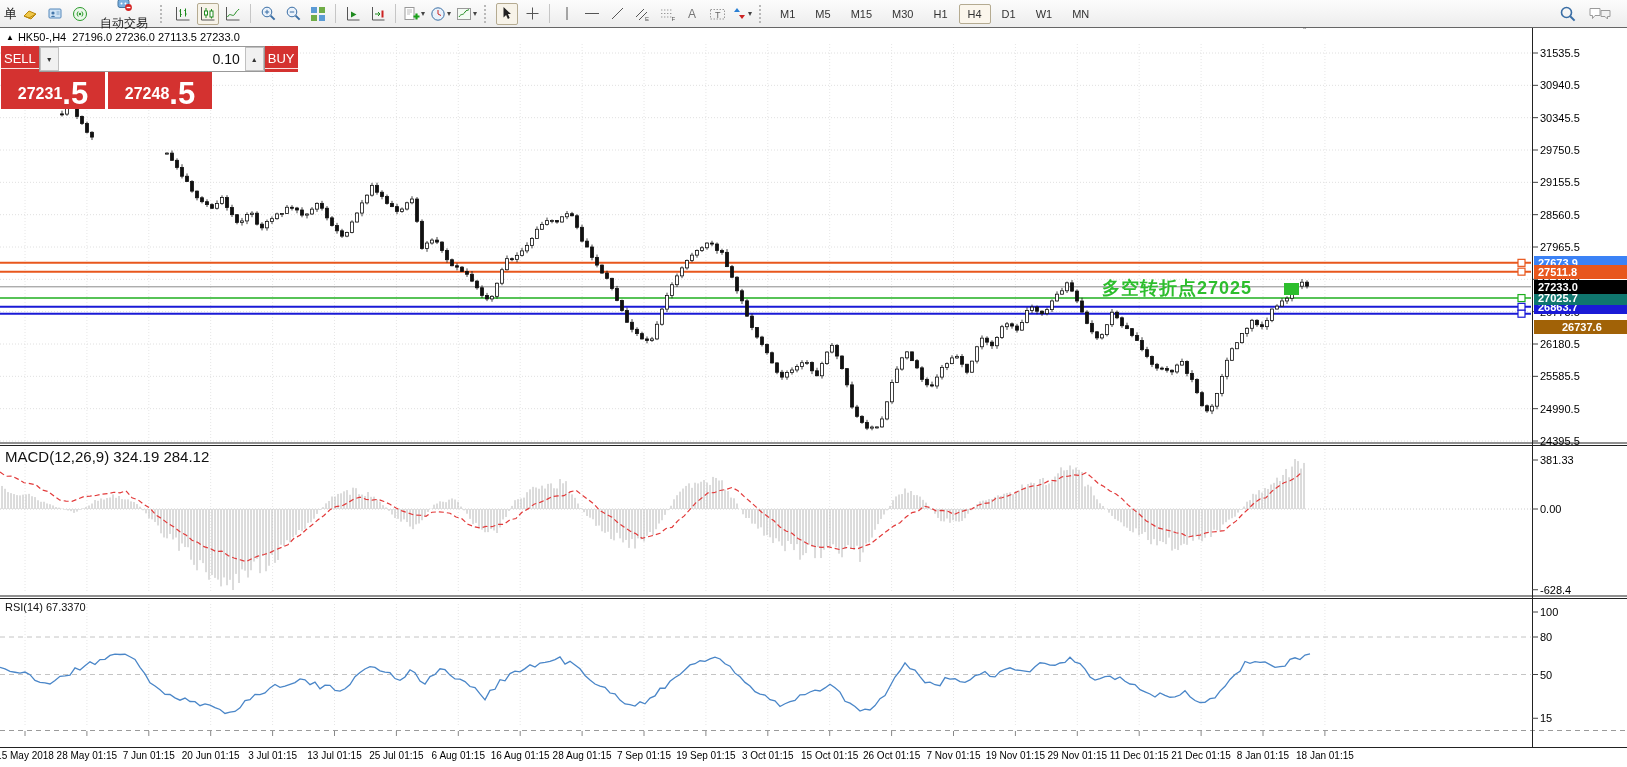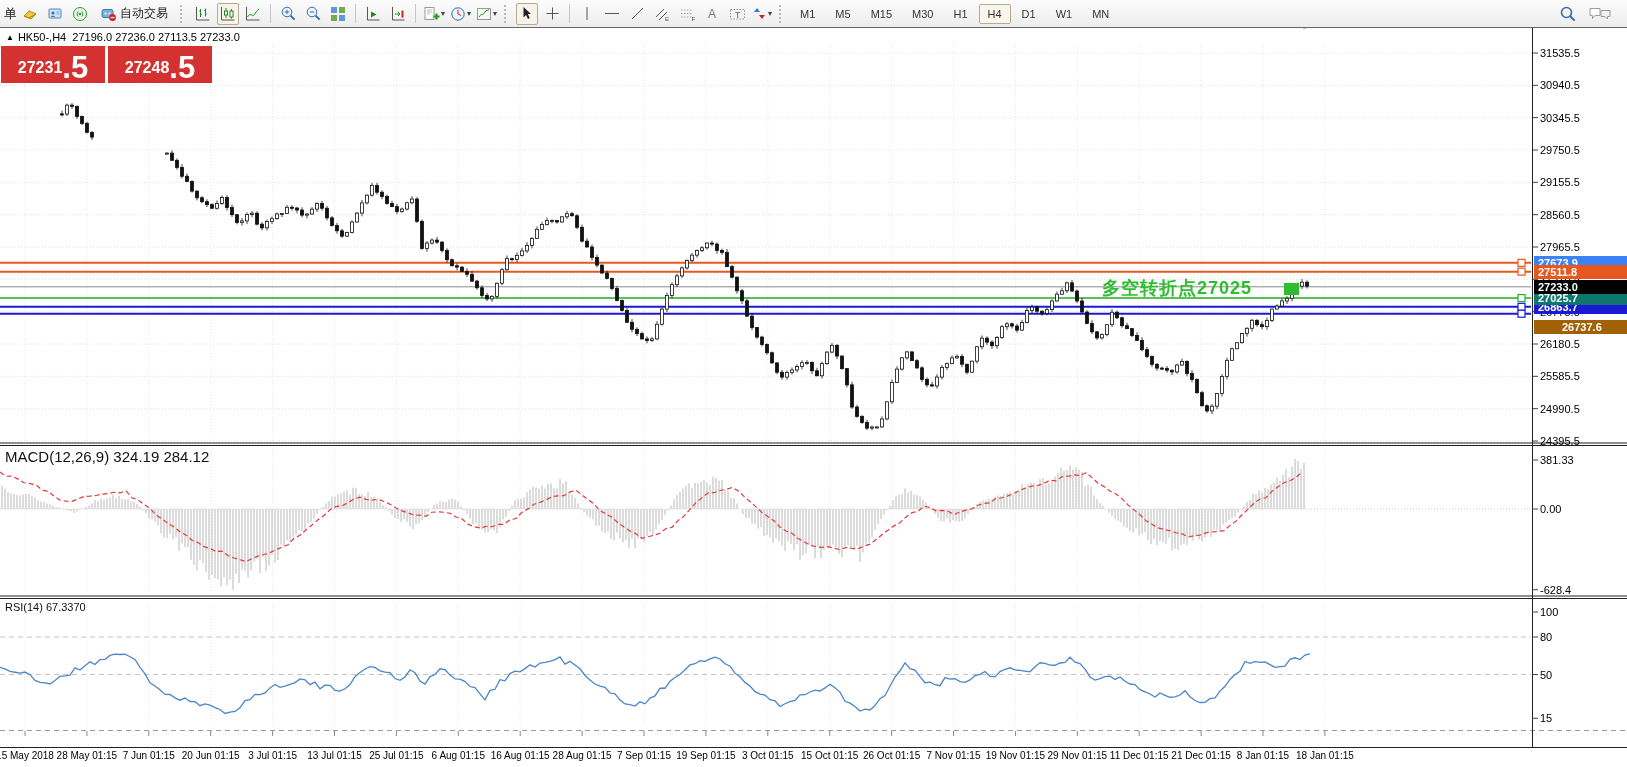--- a/index.html
+++ b/index.html
@@ -10,21 +10,21 @@
            background:linear-gradient(#fcfcfc,#ededed);border-bottom:1px solid #666;
            display:flex;align-items:center;padding:0 4px;gap:3px;z-index:40;}
   .tbtn{height:22px;min-width:22px;display:flex;align-items:center;justify-content:center;
         border:1px solid transparent;border-radius:2px;box-sizing:border-box;font-size:12px;color:#333;}
   .tbtn.pressed{background:#f7f3e9;border:1px solid #b5ab91;}
   .tbtn svg{display:block;}
   .grip{width:4px;height:18px;border-left:2px dotted #b9b9b9;margin:0 3px;}
   .vsep{width:1px;height:19px;background:#c6c6c6;margin:0 3px;}
   .caret{font-size:8px;color:#444;margin-left:1px;}
   .cn-cut{width:12px;overflow:hidden;display:inline-block;font-size:13px;color:#222;white-space:nowrap;}
-  .autotrade{display:flex;align-items:center;gap:3px;padding:0 5px;font-size:12px;color:#222;}
+  .autotrade{display:flex;align-items:center;gap:3px;padding:0 5px;font-size:12px;color:#222;flex-direction:column;}
   .tf{font-size:11px;color:#333;padding:3px 8px;border:1px solid transparent;border-radius:2px;}
   .tf.active{background:#fbf6ec;border:1px solid #b5ab91;}
   .tb-right{margin-left:auto;display:flex;align-items:center;gap:8px;padding-right:10px;}
   
   #cv{position:absolute;left:0;top:28px;z-index:1;}
   #hdr{position:absolute;left:6px;top:31px;font-size:11px;color:#000;z-index:25;}
   #hdr .tri{font-size:8px;vertical-align:1px;margin-right:4px;}
   #macd-label{position:absolute;left:5px;top:448px;font-size:15px;color:#111;z-index:5;}
   #rsi-label{position:absolute;left:5px;top:601px;font-size:11px;color:#111;z-index:5;}
   #annot{position:absolute;left:1102px;top:276px;font-size:18px;font-weight:bold;color:#2dbe2d;
@@ -1317,20 +1317,33 @@
     <line x1="1532" y1="589.747908635565" x2="1538" y2="589.747908635565" stroke="#444" stroke-width="1"></line>
     <line x1="1532" y1="612" x2="1538" y2="612" stroke="#444" stroke-width="1"></line>
     <line x1="1532" y1="637" x2="1538" y2="637" stroke="#444" stroke-width="1"></line>
     <line x1="1532" y1="674.5" x2="1538" y2="674.5" stroke="#444" stroke-width="1"></line>
     <line x1="1532" y1="718.25" x2="1538" y2="718.25" stroke="#444" stroke-width="1"></line>
   </svg>
 
 <div id="hdr"><span class="tri">▲</span><span>HK50-,H4</span>&nbsp;&nbsp;<span>27196.0 27236.0 27113.5 27233.0</span></div>
 
 <div class="trade-panel">
+  <div class="tp-top">
+    <div class="tp-sell">
+        <span>SELL</span>
+      </div>
+    <div class="tp-vol">
+      <span class="spin">▼</span>
+      <input class="vol-input" readonly="" value="0.10" style="">
+      <span class="spin">▲</span>
+    </div>
+    <div class="tp-buy">
+        <span>BUY</span>
+      </div>
+  </div>
   <div class="tp-prices">
     <div class="tp-cell">
       <span class="p-main">27231</span>
       <span class="p-big">.5</span>
     </div>
     <div class="tp-gap"></div>
     <div class="tp-cell">
       <span class="p-main">27248</span>
       <span class="p-big">.5</span>
     </div>

